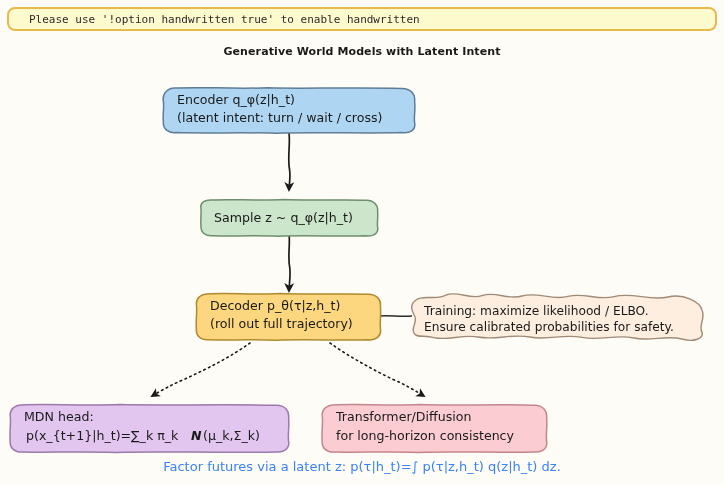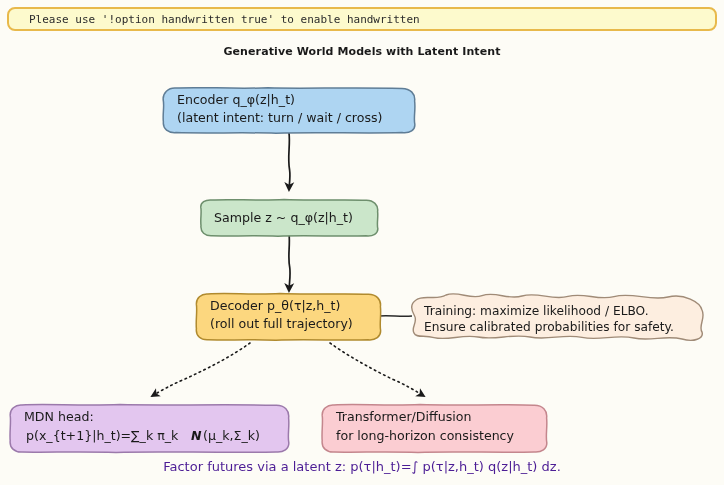--- a/index.html
+++ b/index.html
@@ -86,21 +86,21 @@
     dominant-baseline: middle;
   }
 
   .caption {
     position: absolute;
     left: 0;
     top: 459px;
     width: 724px;
     text-align: center;
     font-size: 13px;
-    color: #4c1d95;
+    color: #3b82f6;
   }
 </style>
 </head>
 <body>
 
 <div id="stage">
 
   <div class="notice">
     <span class="notice-text">Please use '!option handwritten true' to enable handwritten</span>
   </div>

